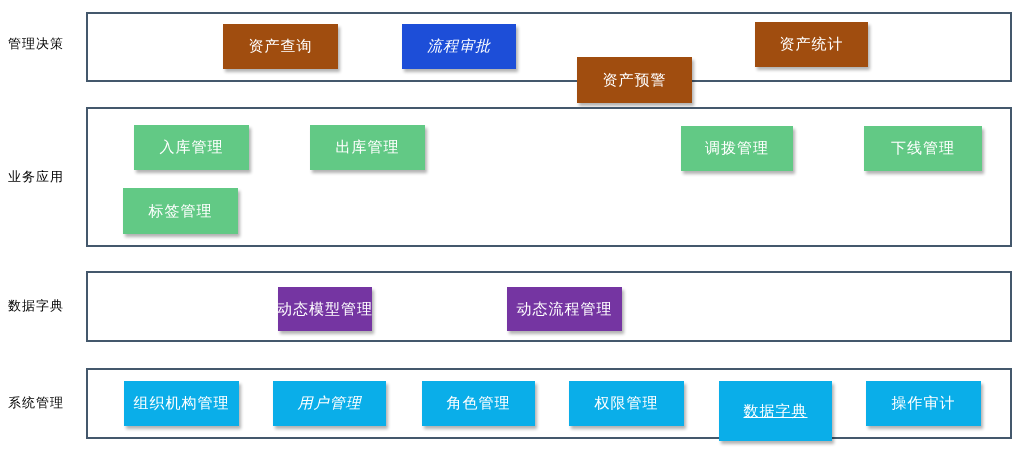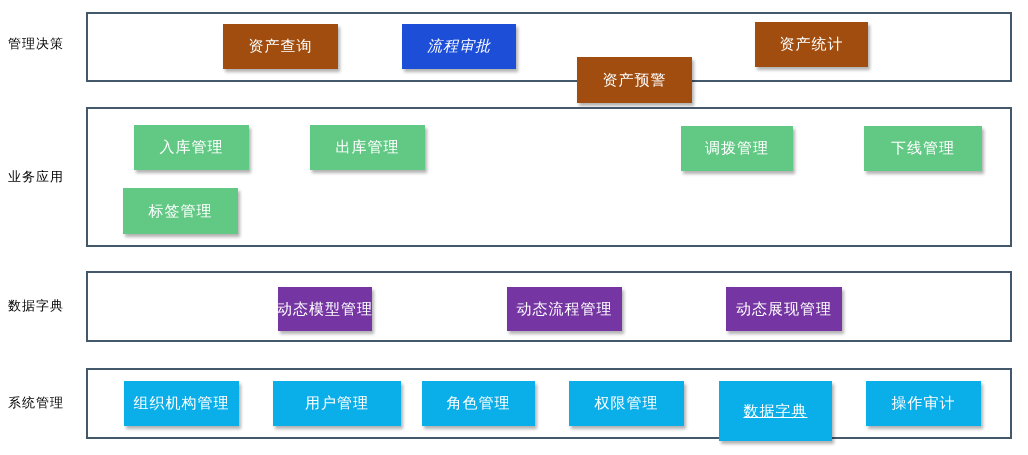--- a/index.html
+++ b/index.html
@@ -58,22 +58,21 @@
     <div class="row-label" style="top: 177px; color: rgb(0, 0, 0);">业务应用</div>
     <div class="node" style="left: 123px; top: 125px; width: 115px; height: 45px; background: rgb(98, 201, 133); color: rgb(255, 255, 255); margin-left: 11px;">入库管理</div>
     <div class="node" style="left: 310px; top: 125px; width: 115px; height: 45px; background: rgb(98, 201, 133); color: rgb(255, 255, 255);">出库管理</div>
     <div class="node" style="left: 681px; top: 126px; width: 112px; height: 45px; background: rgb(98, 201, 133); color: rgb(255, 255, 255);">调拨管理</div>
     <div class="node" style="left: 864px; top: 126px; width: 118px; height: 45px; background: rgb(98, 201, 133); color: rgb(255, 255, 255);">下线管理</div>
     <div class="node" style="left: 123px; top: 188px; width: 115px; height: 46px; background: rgb(98, 201, 133); color: rgb(255, 255, 255);">标签管理</div>
     <div class="row-container" style="left: 86px; top: 271px; width: 926px; height: 71px; border-color: rgb(68, 88, 108);"></div>
     <div class="row-label" style="top: 306px; color: rgb(0, 0, 0);">数据字典</div>
     <div class="node" style="left: 278px; top: 287px; width: 94px; height: 44px; background: rgb(117, 53, 162); color: rgb(255, 255, 255); text-align: center;">动态模型管理</div>
     <div class="node" style="left: 507px; top: 287px; width: 115px; height: 44px; background: rgb(117, 53, 162); color: rgb(255, 255, 255);">动态流程管理</div>
-    <div class="node" style="left: 726px; top: 287px; width: 116px; height: 44px; background: rgb(117, 53, 162); color: rgb(255, 255, 255);">动态展现管理</div>
     <div class="row-container" style="left: 86px; top: 368px; width: 926px; height: 71px; border-color: rgb(68, 88, 108);"></div>
     <div class="row-label" style="top: 403px; color: rgb(0, 0, 0);">系统管理</div>
     <div class="node" style="left: 124px; top: 381px; width: 115px; height: 45px; background: rgb(10, 174, 233); color: rgb(255, 255, 255);">组织机构管理</div>
-    <div class="node" style="left: 273px; top: 381px; width: 128px; height: 45px; background: rgb(10, 174, 233); color: rgb(255, 255, 255);">用户管理</div>
+    <div class="node" style="left: 273px; top: 381px; width: 113px; height: 45px; background: rgb(10, 174, 233); color: rgb(255, 255, 255); font-style: italic;">用户管理</div>
     <div class="node" style="left: 422px; top: 381px; width: 113px; height: 45px; background: rgb(10, 174, 233); color: rgb(255, 255, 255);">角色管理</div>
     <div class="node" style="left: 569px; top: 381px; width: 115px; height: 45px; background: rgb(10, 174, 233); color: rgb(255, 255, 255);">权限管理</div>
     <div class="node" style="left: 719px; top: 381px; width: 113px; height: 60px; background: rgb(10, 174, 233); color: rgb(255, 255, 255); text-decoration: underline;">数据字典</div>
     <div class="node" style="left: 866px; top: 381px; width: 115px; height: 45px; background: rgb(10, 174, 233); color: rgb(255, 255, 255);">操作审计</div>
   </div>
 
 </body></html>

